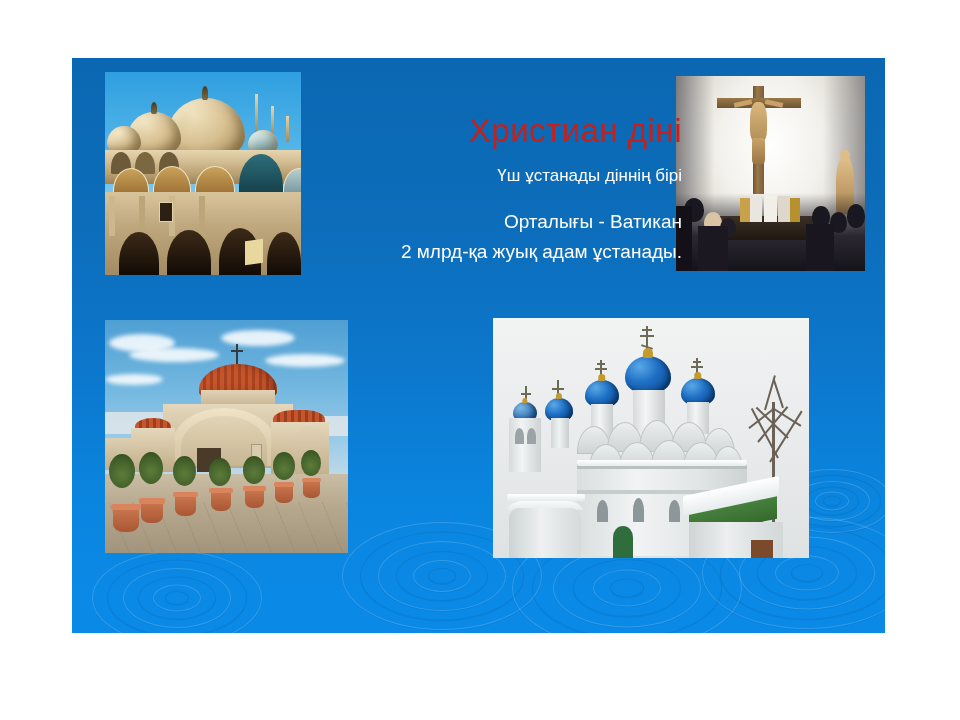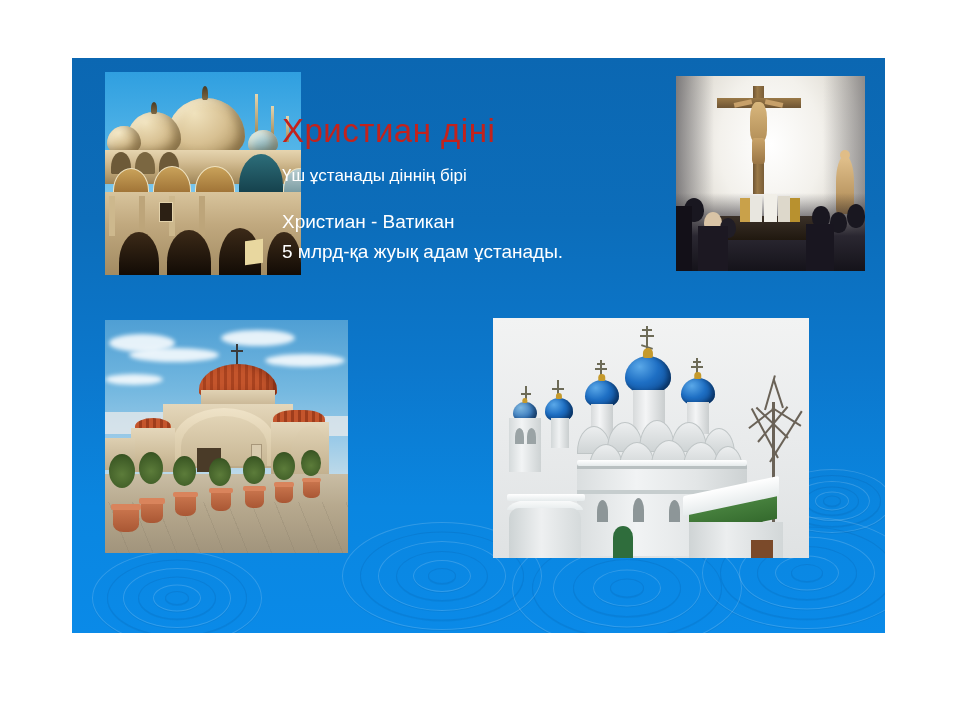--- a/index.html
+++ b/index.html
@@ -166,21 +166,21 @@
   .twig { position:absolute; background:#6a6257; transform-origin: bottom center; }
   .ru-win { position:absolute; background:#8d9698; border-radius: 50% 50% 0 0 / 55% 55% 0 0; }
   .ru-door { position:absolute; background:#2f6d3c; border-radius: 50% 50% 0 0 / 35% 35% 0 0; }
 
   
   .txt-block {
     position: absolute;
     left: 210px;
     top: 55px;
     width: 400px;
-    text-align: left;
+    text-align: right;
   }
   .title-main {
     color: #c3221c;
     font-size: 33px;
     font-weight: 400;
     letter-spacing: 0.5px;
     line-height: 1.1;
     white-space: nowrap;
   }
   .sub1 {
@@ -516,18 +516,18 @@
         <div class="snowcap" style="left:84px; top:142px; width:170px; height:6px;"></div>
         <div class="snowcap" style="left:14px; top:176px; width:78px; height:7px;"></div>
 
         <div style="position:absolute;left:258px;top:222px;width:22px;height:18px;background:#7b4a2a;"></div>
       </div>
     </div>
 
     <div class="txt-block">
       <div class="title-main">Христиан діні</div>
       <div class="sub1">Үш ұстанады діннің бірі</div>
-      <div class="sub2">Христиан - Ватикан</div>
-      <div class="sub3">5 млрд-қа жуық адам ұстанады.</div>
+      <div class="sub2">Орталығы - Ватикан</div>
+      <div class="sub3">2 млрд-қа жуық адам ұстанады.</div>
     </div>
 
   </div>
 </div>
 
 </body></html>

